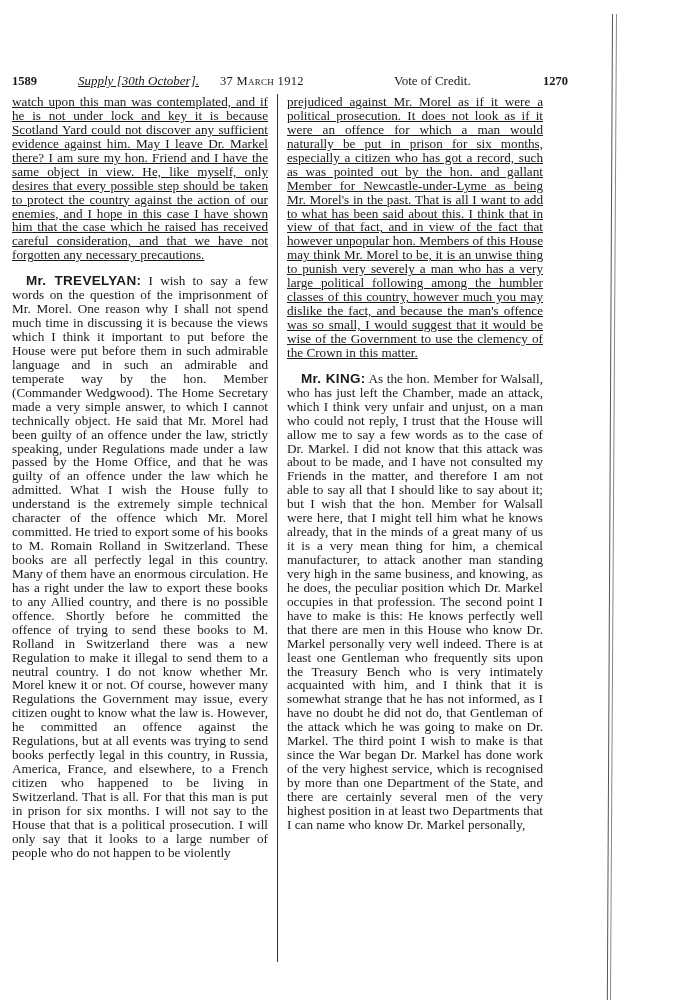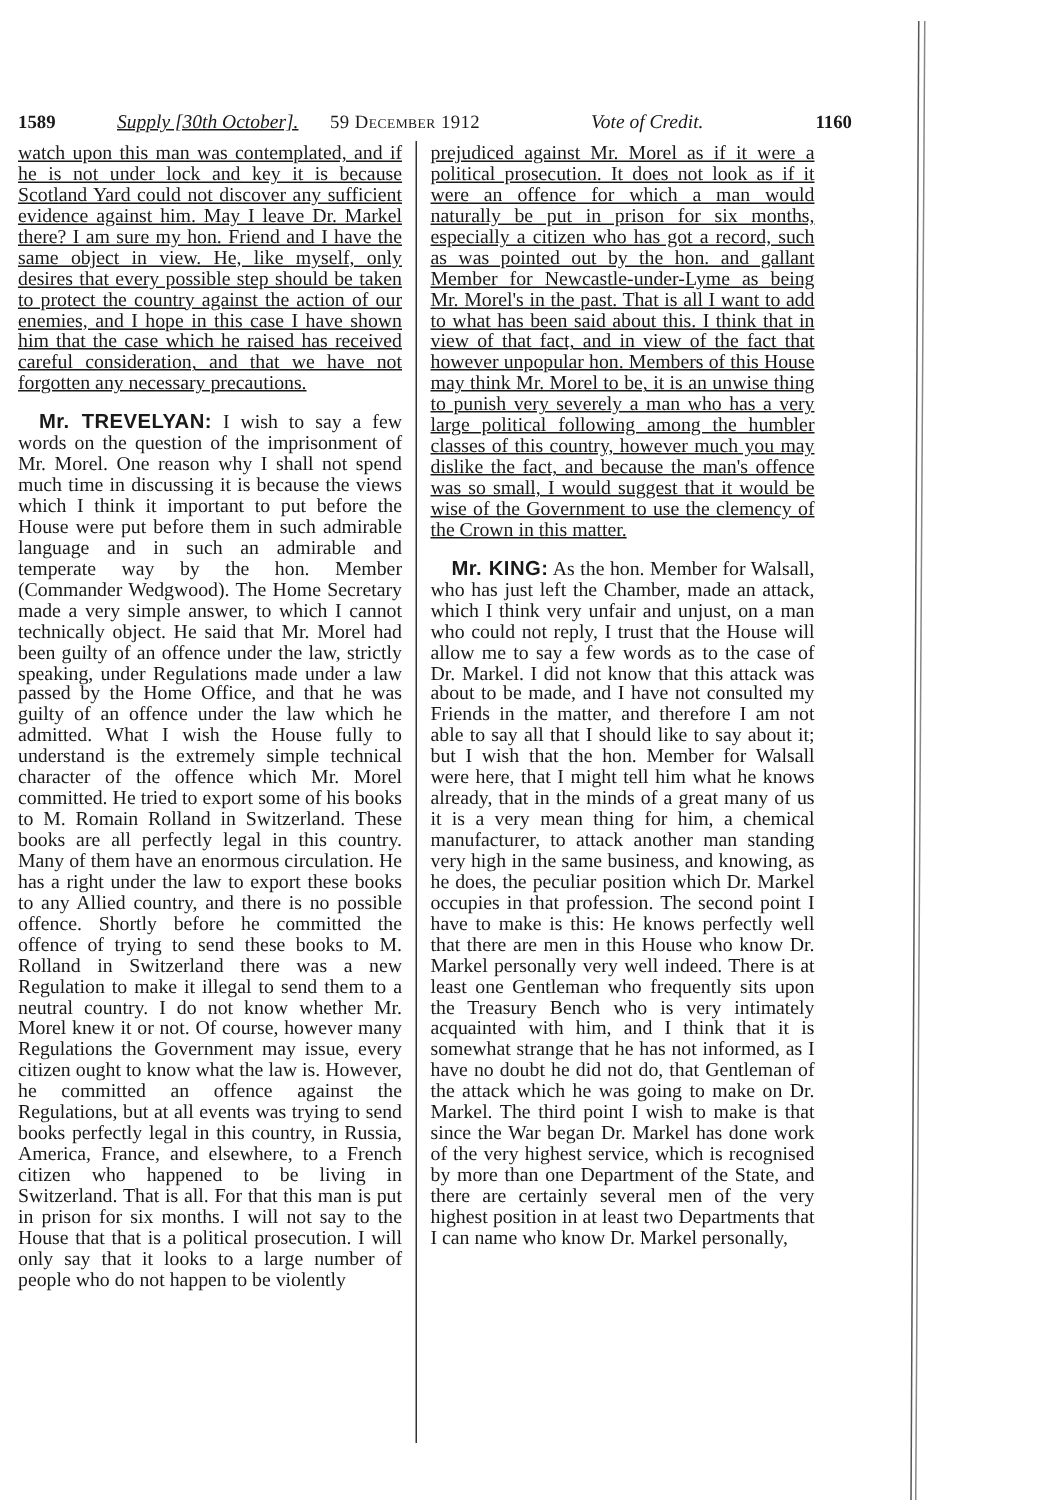--- a/index.html
+++ b/index.html
@@ -53,21 +53,20 @@
       font-size: 12.5px;
       letter-spacing: 0.3px;
     }
     .hdr-date .sc {
       font-variant: small-caps;
     }
     .hdr-right-title {
       position: absolute;
       left: 388px;
       top: 0;
-      font-style: italic;
       font-size: 13px;
     }
     .hdr-right-num {
       position: absolute;
       right: 8px;
       top: 0;
       font-weight: bold;
       font-size: 12.5px;
     }
     .col {
@@ -141,26 +140,26 @@
   </style>
 </head>
 <body>
 
 <div class="page">
 
   <div class="header">
     <span class="hdr-left-num">1589</span>
     <span class="hdr-left-title">Supply [30th October].</span>
     <span class="hdr-date">
-      <span>59</span>
-      <span class="sc">December</span>
+      <span>37</span>
+      <span class="sc">March</span>
       <span>1912</span>
     </span>
     <span class="hdr-right-title">Vote of Credit.</span>
-    <span class="hdr-right-num">1160</span>
+    <span class="hdr-right-num">1270</span>
   </div>
 
   <div class="col col-left">
     <p class="para">watch upon this man was contemplated, and if he is not under lock and key it is because Scotland Yard could not discover any sufficient evidence against him. May I leave Dr. Markel there? I am sure my hon. Friend and I have the same object in view. He, like myself, only desires that every possible step should be taken to protect the country against the action of our enemies, and I hope in this case I have shown him that the case which he raised has received careful consideration, and that we have not forgotten any necessary precautions.</p>
     <p class="speech">
       <span class="speaker">Mr. TREVELYAN:</span>
       <span>I wish to say a few words on the question of the imprisonment of Mr. Morel. One reason why I shall not spend much time in discussing it is because the views which I think it important to put before the House were put before them in such admirable language and in such an admirable and temperate way by the hon. Member (Commander Wedgwood). The Home Secretary made a very simple answer, to which I cannot technically object. He said that Mr. Morel had been guilty of an offence under the law, strictly speaking, under Regulations made under a law passed by the Home Office, and that he was guilty of an offence under the law which he admitted. What I wish the House fully to understand is the extremely simple technical character of the offence which Mr. Morel committed. He tried to export some of his books to M. Romain Rolland in Switzerland. These books are all perfectly legal in this country. Many of them have an enormous circulation. He has a right under the law to export these books to any Allied country, and there is no possible offence. Shortly before he committed the offence of trying to send these books to M. Rolland in Switzerland there was a new Regulation to make it illegal to send them to a neutral country. I do not know whether Mr. Morel knew it or not. Of course, however many Regulations the Government may issue, every citizen ought to know what the law is. However, he committed an offence against the Regulations, but at all events was trying to send books perfectly legal in this country, in Russia, America, France, and elsewhere, to a French citizen who happened to be living in Switzerland. That is all. For that this man is put in prison for six months. I will not say to the House that that is a political prosecution. I will only say that it looks to a large number of people who do not happen to be violently</span>
     </p>
   </div>
 

